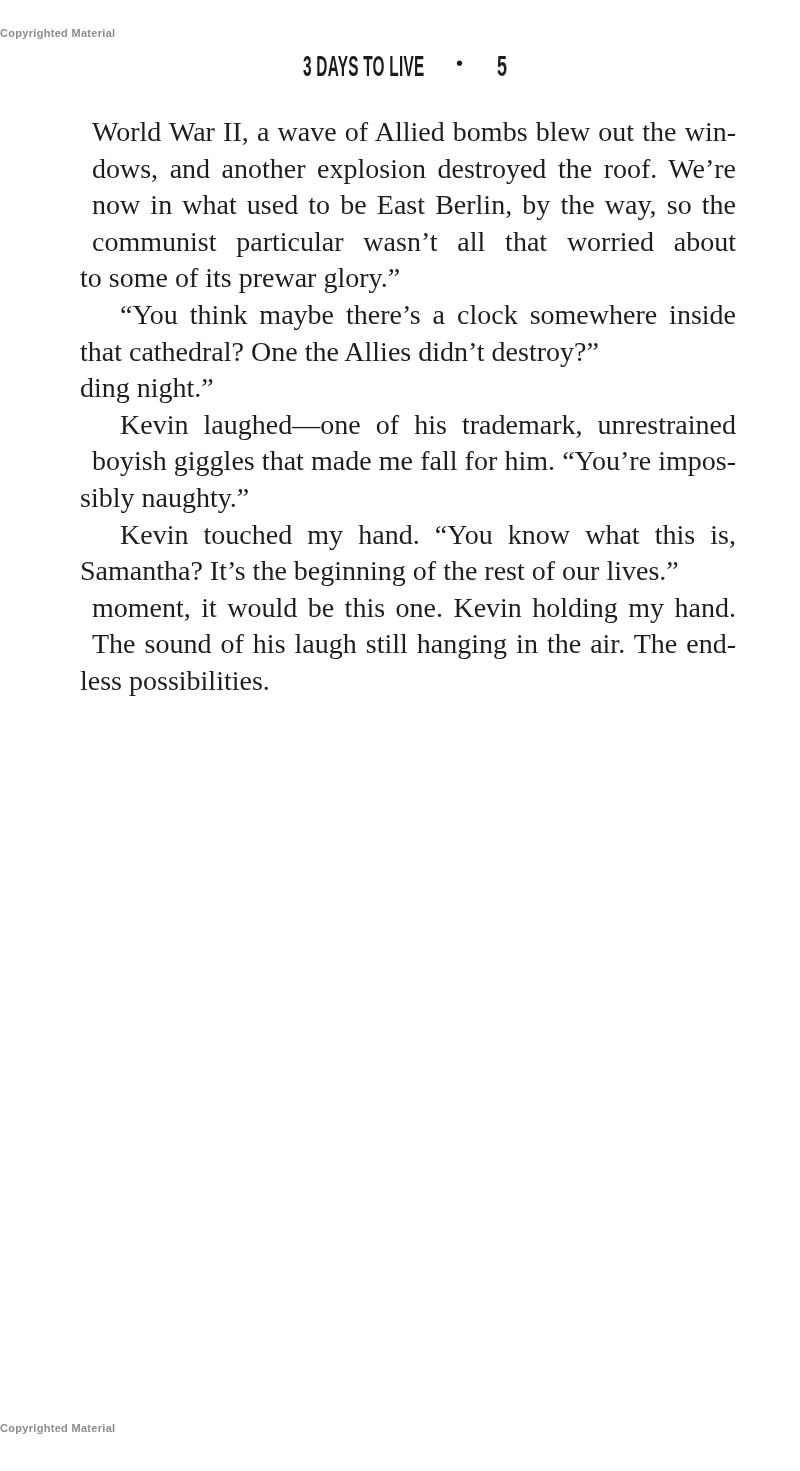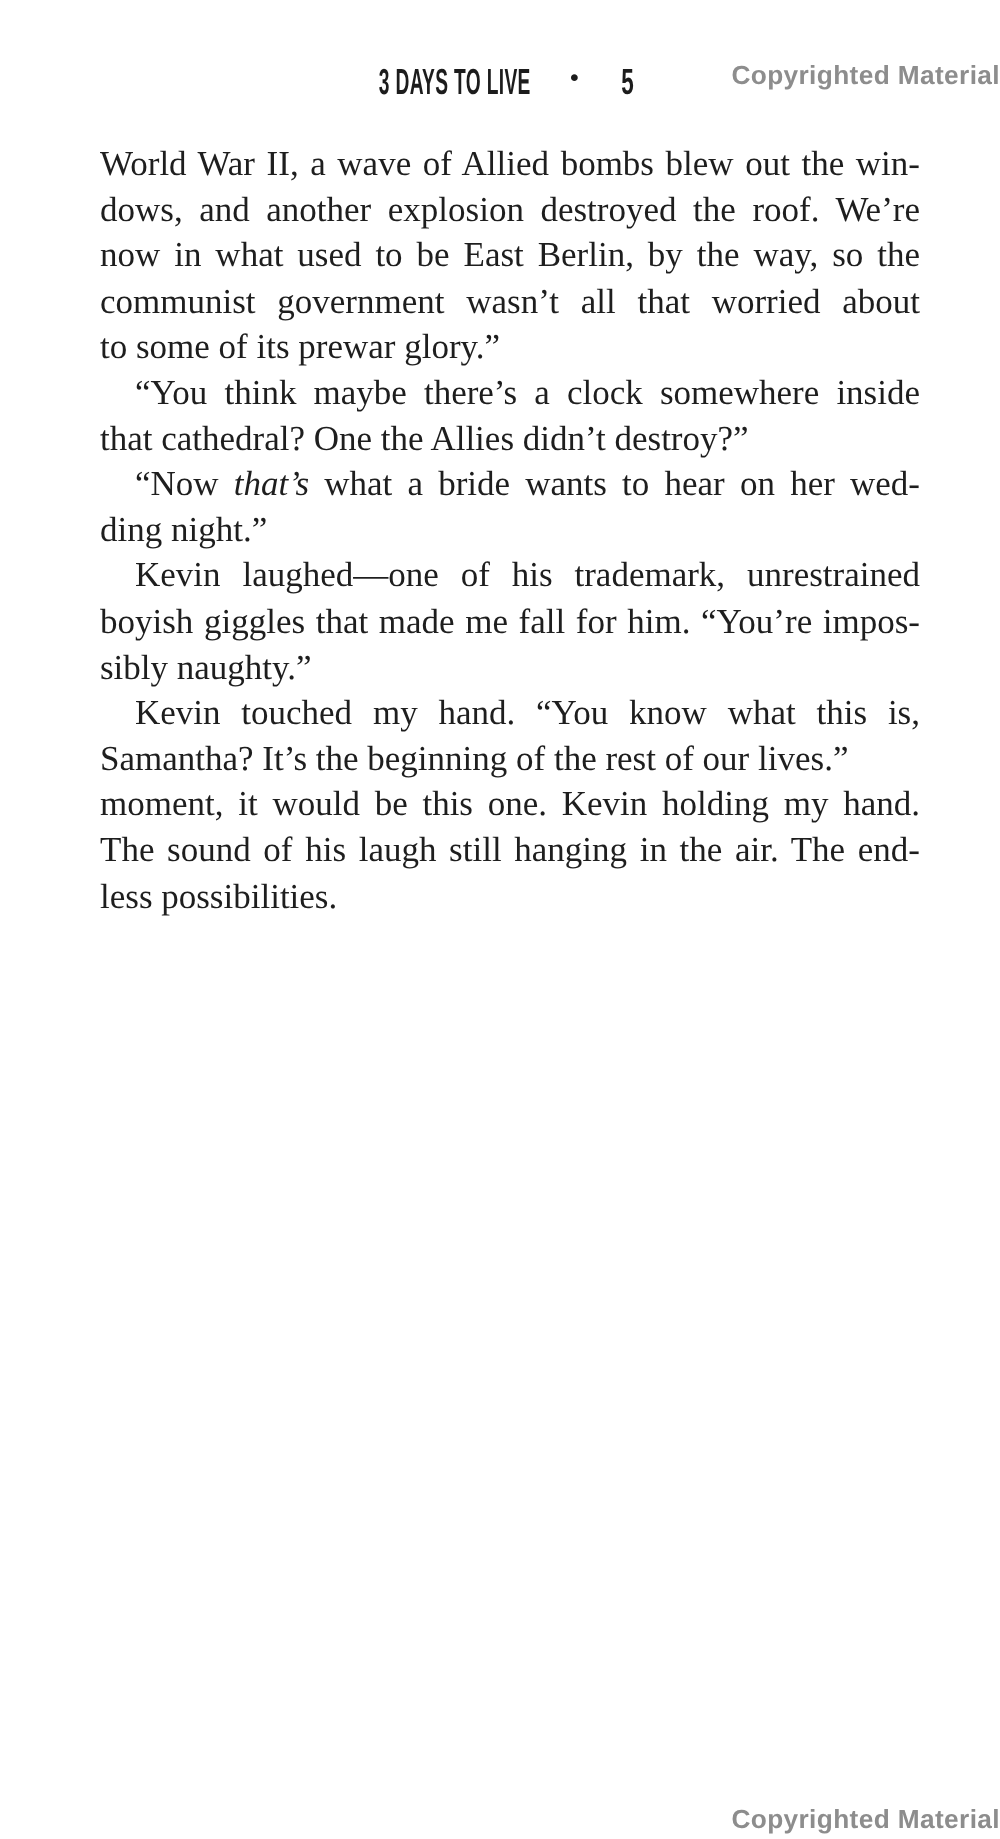--- a/index.html
+++ b/index.html
@@ -12,28 +12,27 @@
     width: 800px;
     height: 1471px;
     background: #ffffff;
     overflow: hidden;
     font-family: "Liberation Serif", serif;
   }
   .notice {
     position: absolute;
     left: 0;
     width: 800px;
-    text-align: right;
+    text-align: left;
     font-family: "Liberation Sans", sans-serif;
-    font-size: 21px;
+    font-size: 11px;
     font-weight: 700;
     letter-spacing: 0.3px;
     color: #8d8d8d;
     line-height: 20px;
-    margin-top: 28px;
   }
   .notice-top { top: 23px; }
   .notice-bottom { top: 1418px; }
 
   .running-header {
     position: absolute;
     top: 0;
     left: 0;
     width: 660px;
     height: 100px;
@@ -79,21 +78,21 @@
     font-family: "Liberation Serif", serif;
     font-size: 28px;
     line-height: 36.6px;
     color: #1e1e1e;
   }
   .para { margin: 0; padding: 0; }
   .ln {
     text-align: justify;
     text-align-last: left;
   }
-  .ln-just { text-align-last: justify; }
+  .ln-just { text-align-last: justify; margin-left: 12px; }
   .ln-end  { text-align-last: left; }
   .ln-indent { padding-left: 28px; }
   .it { font-style: italic; }
 </style>
 </head>
 <body>
 
 <div class="page">
 
   <div class="notice notice-top">Copyrighted Material</div>
@@ -102,29 +101,28 @@
     <span class="cond header-title">3 DAYS TO LIVE</span>
     <span class="header-dot">•</span>
     <span class="cond header-pagenum">5</span>
   </div>
 
   <div class="body-text" id="bodyText">
       <div class="para">
         <div class="ln ln-just"><span>World War II, a wave of Allied bombs blew out the win-</span></div>
         <div class="ln ln-just"><span>dows, and another explosion destroyed the roof. We’re</span></div>
         <div class="ln ln-just"><span>now in what used to be East Berlin, by the way, so the</span></div>
-        <div class="ln ln-just"><span>communist government wasn’t all that worried about</span></div>
+        <div class="ln ln-just"><span>communist particular wasn’t all that worried about</span></div>
         <div class="ln ln-end"><span>to some of its prewar glory.”</span></div>
       </div>
       <div class="para">
         <div class="ln ln-just ln-indent"><span>“You think maybe there’s a clock somewhere inside</span></div>
         <div class="ln ln-end"><span>that cathedral? One the Allies didn’t destroy?”</span></div>
       </div>
       <div class="para">
-        <div class="ln ln-just ln-indent"><span>“Now </span><span class="it">that’s</span><span> what a bride wants to hear on her wed-</span></div>
         <div class="ln ln-end"><span>ding night.”</span></div>
       </div>
       <div class="para">
         <div class="ln ln-just ln-indent"><span>Kevin laughed—one of his trademark, unrestrained</span></div>
         <div class="ln ln-just"><span>boyish giggles that made me fall for him. “You’re impos-</span></div>
         <div class="ln ln-end"><span>sibly naughty.”</span></div>
       </div>
       <div class="para">
         <div class="ln ln-just ln-indent"><span>Kevin touched my hand. “You know what this is,</span></div>
         <div class="ln ln-end"><span>Samantha? It’s the beginning of the rest of our lives.”</span></div>

